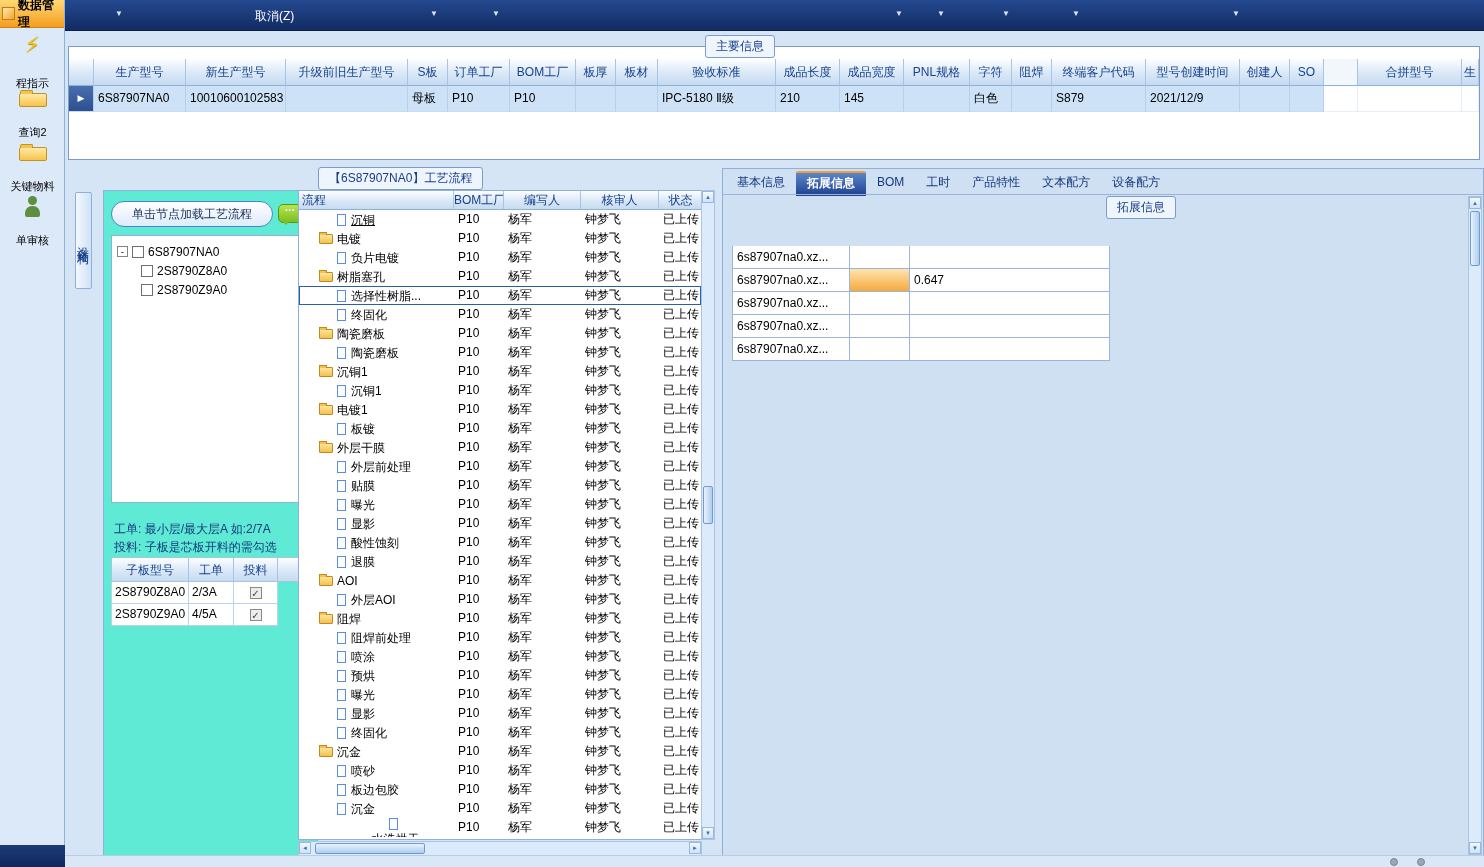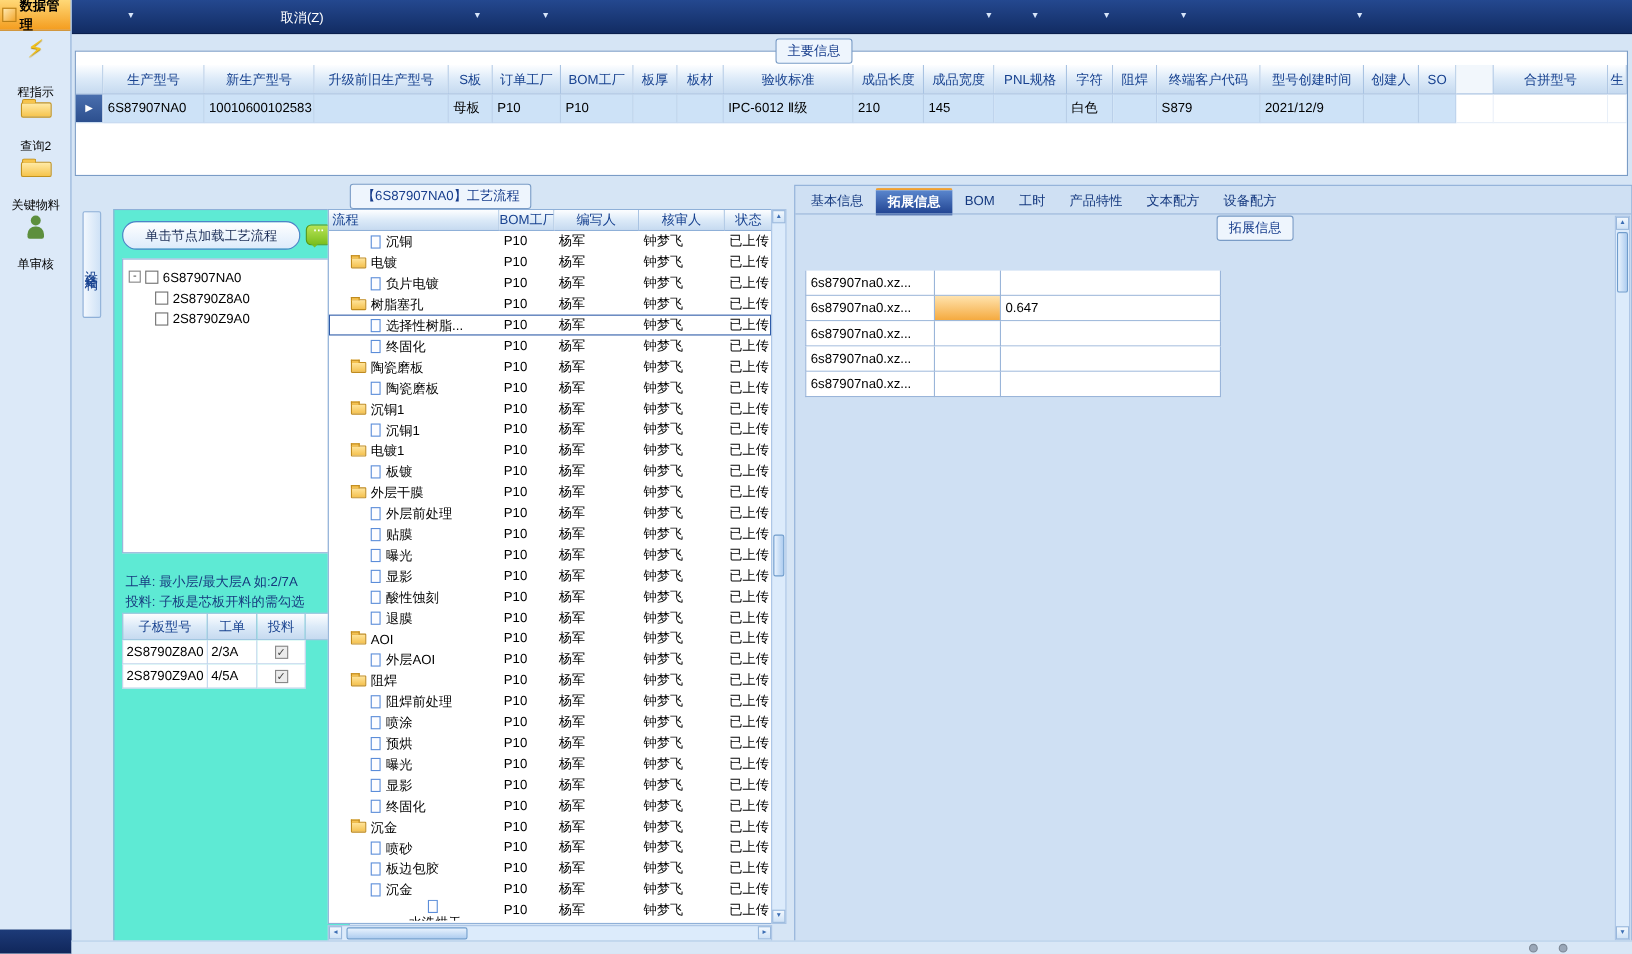--- a/index.html
+++ b/index.html
@@ -226,21 +226,21 @@
     <div class="mi-row mi-drow" id="mi-drow">
         <div class="mi-dcell sel" style="width: 25px;">▶</div>
         <div class="mi-dcell" style="width: 92px;">6S87907NA0</div>
         <div class="mi-dcell" style="width: 100px;">10010600102583</div>
         <div class="mi-dcell" style="width: 122px;"></div>
         <div class="mi-dcell" style="width: 40px;">母板</div>
         <div class="mi-dcell" style="width: 62px;">P10</div>
         <div class="mi-dcell" style="width: 66px;">P10</div>
         <div class="mi-dcell" style="width: 40px;"></div>
         <div class="mi-dcell" style="width: 42px;"></div>
-        <div class="mi-dcell" style="width: 118px;">IPC-6012 Ⅱ级</div>
+        <div class="mi-dcell" style="width: 118px;">IPC-5180 Ⅱ级</div>
         <div class="mi-dcell" style="width: 64px;">210</div>
         <div class="mi-dcell" style="width: 64px;">145</div>
         <div class="mi-dcell" style="width: 66px;"></div>
         <div class="mi-dcell" style="width: 42px;">白色</div>
         <div class="mi-dcell" style="width: 40px;"></div>
         <div class="mi-dcell" style="width: 94px;">S879</div>
         <div class="mi-dcell" style="width: 94px;">2021/12/9</div>
         <div class="mi-dcell" style="width: 50px;"></div>
         <div class="mi-dcell" style="width: 34px;"></div>
         <div class="mi-dcell plain" style="width: 34px;"></div>
@@ -302,21 +302,21 @@
   <div class="flow-panel">
     <div class="flow-hdr" id="flow-hdr">
         <div class="flow-hcell" style="width: 155px; text-align: left; padding-left: 3px;">流程</div>
         <div class="flow-hcell" style="width: 50px;">BOM工厂</div>
         <div class="flow-hcell" style="width: 77px;">编写人</div>
         <div class="flow-hcell" style="width: 78px;">核审人</div>
         <div class="flow-hcell" style="width: 44px;">状态</div>
       </div>
     <div class="flow-body" id="flow-body">
         <div class="flow-row">
-          <div class="fr-cell fr-name" style="width: 155px; padding-left: 38px;">
+          <div class="fr-cell fr-name" style="width: 155px; padding-left: 38px; text-decoration: underline;">
             <span class="file-ic"></span>
             <span class="fr-label">沉铜</span>
           </div>
           <div class="fr-cell" style="width: 50px;">P10</div>
           <div class="fr-cell" style="width: 77px;">杨军</div>
           <div class="fr-cell" style="width: 78px;">钟梦飞</div>
           <div class="fr-cell" style="width: 44px;">已上传</div>
         </div>
         <div class="flow-row">
           <div class="fr-cell fr-name" style="width: 155px; padding-left: 20px;">

